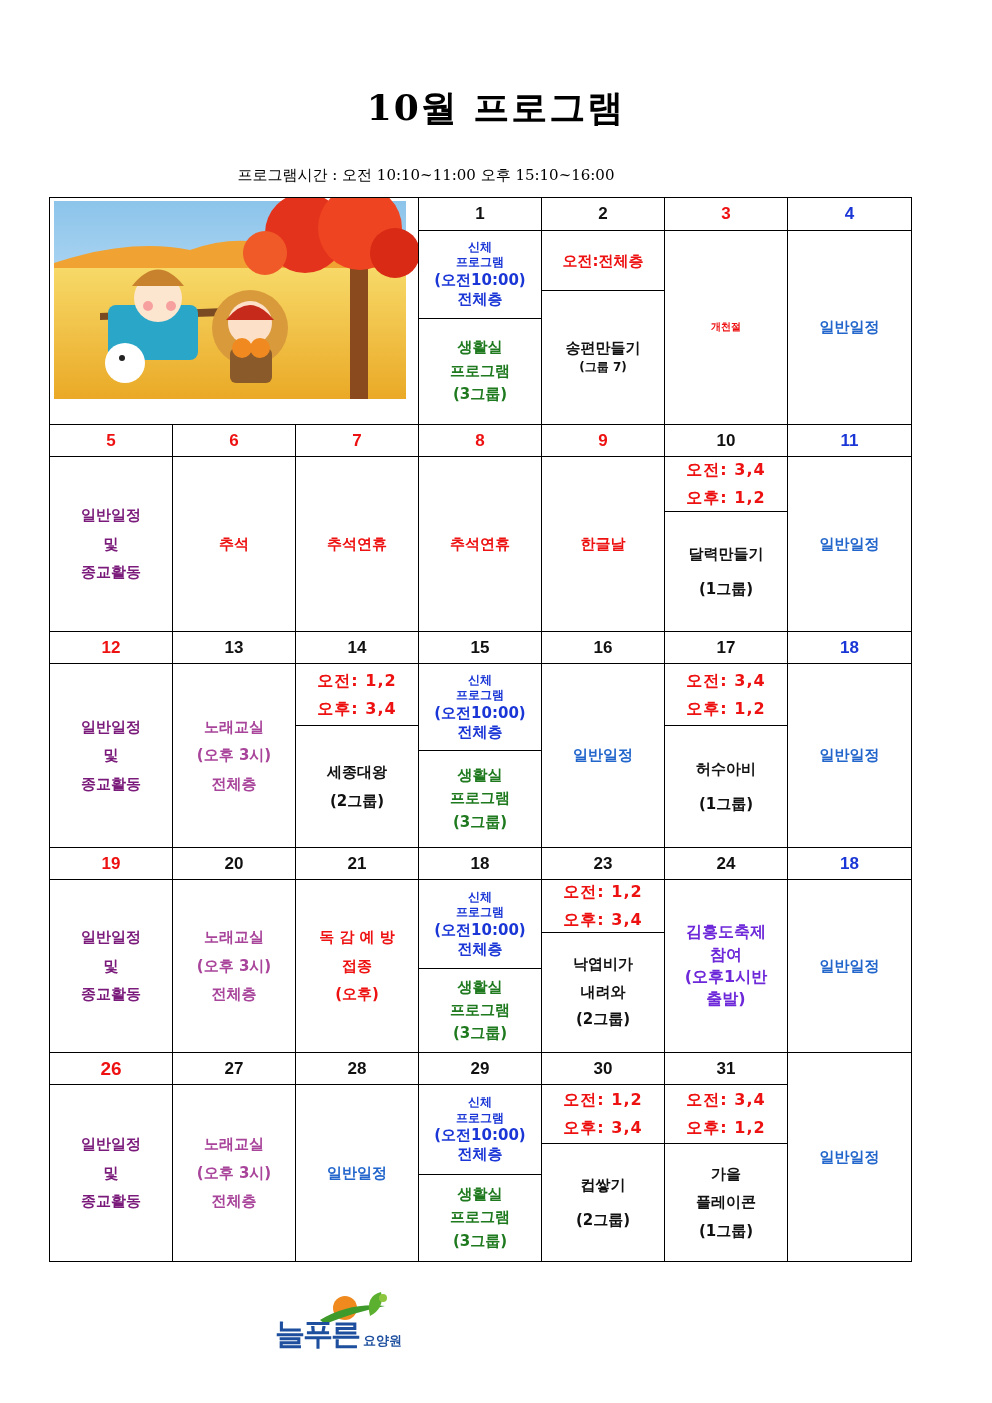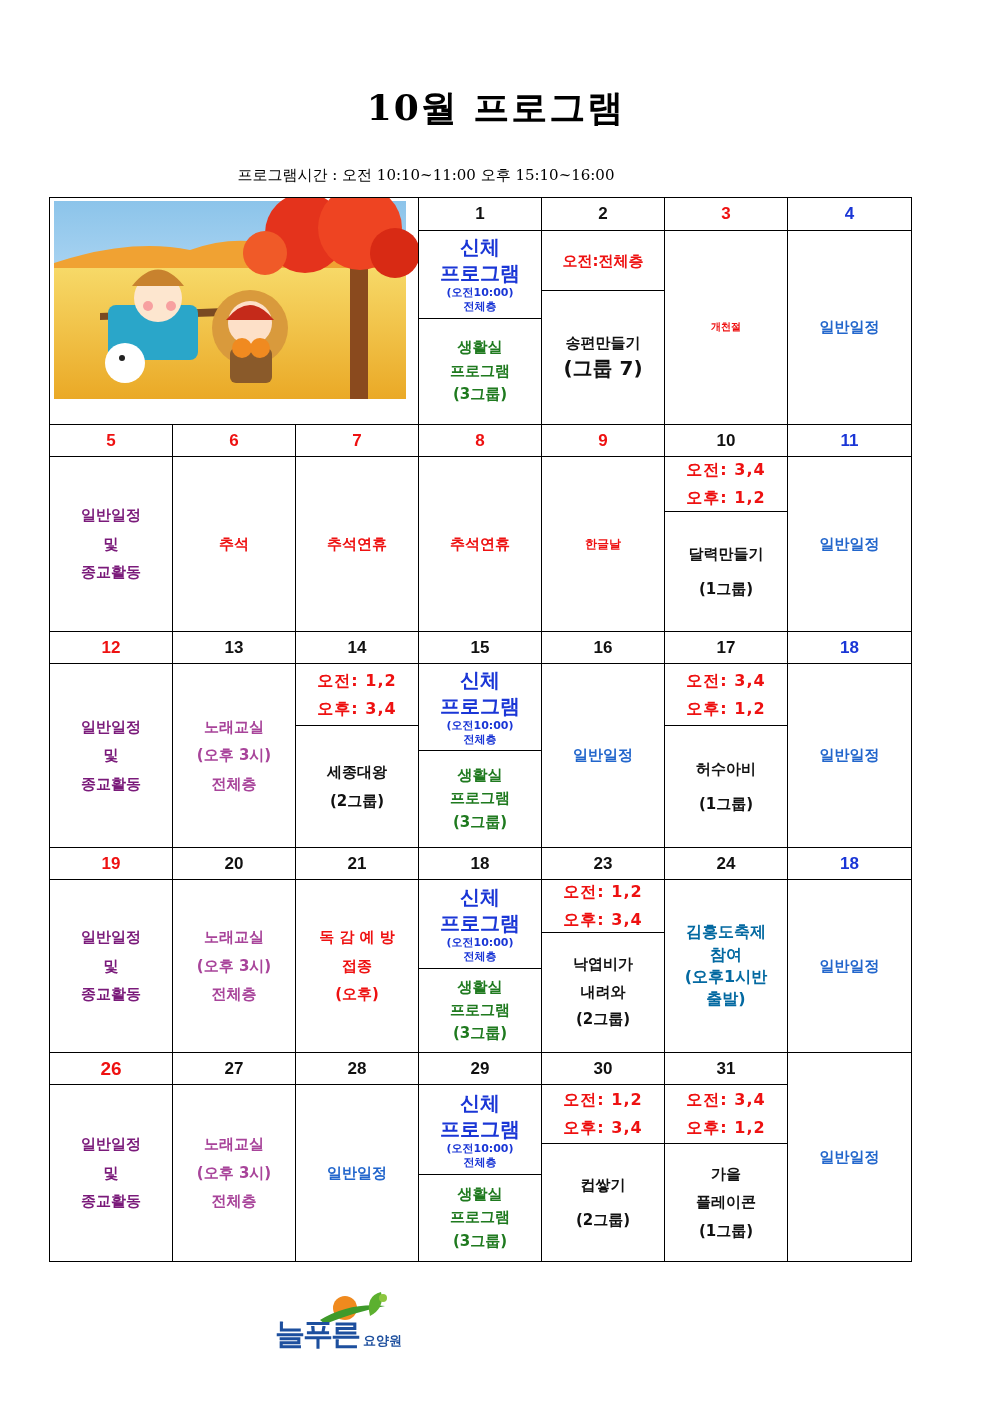--- a/index.html
+++ b/index.html
@@ -11,24 +11,24 @@
   td.dn { height: 31px; font-family: "Liberation Sans", sans-serif; font-size: 17px; }
   .cell { display: flex; flex-direction: column; height: 100%; }
   .blk { display: flex; flex-direction: column; justify-content: center; align-items: center; line-height: 1.55; font-size: 15px; }
   .blk + .blk { border-top: 1.5px solid #000; }
   .red { color: #ee1111; }
   .blue { color: #1a36d6; }
   .lblue { color: #2266cc; }
   .green { color: #1f7a1f; }
   .purple { color: #7a1a7a; }
   .mauve { color: #a8449a; }
-  .magenta { color: #0369a1; }
+  .magenta { color: #6d28d9; }
   .black { color: #111; }
-  .small { font-size: 11px; line-height: 1.25; }
-  .big { font-size: 20px; line-height: 1.3; }
+  .small { font-size: 15px; line-height: 1.25; }
+  .big { font-size: 12px; line-height: 1.3; }
   .ampm { font-size: 16px; line-height: 1.75; letter-spacing: 1px; }
   .illus { width: 100%; height: 100%; position: relative; overflow: hidden; }
   .footer { position: absolute; top: 1290px; left: 275px; width: 420px; height: 70px; font-family: Liberation Mono, monospace; }
   .logo-text { position: absolute; left: 160px; top: 28px; font-size: 27px; font-weight: bold; color: #3a8a1a; letter-spacing: 1px; text-shadow: 1px 1px 0 #1f4f0c; }
   .logo-brand { position: absolute; left: 0; top: 24px; font-size: 30px; font-weight: bold; color: #1d4f9e; letter-spacing: -2px; }
   .logo-sub { position: absolute; left: 88px; top: 42px; font-size: 13px; color: #1d4f9e; font-weight: bold; }
 </style>
 </head>
 <body>
 
@@ -134,21 +134,21 @@
     <td style="height:174px">
       <div class="blk purple" style="line-height:1.9">
         <span>일반일정</span>
         <span>및</span>
         <span>종교활동</span>
       </div>
     </td>
     <td class="red" style="font-size:15px">추석</td>
     <td class="red" style="font-size:15px">추석연휴</td>
     <td class="red" style="font-size:15px">추석연휴</td>
-    <td class="red" style="font-size:12px">한글날</td>
+    <td class="red" style="font-size:15px">한글날</td>
     <td>
       <div class="cell" style="height:174px">
         <div class="blk red ampm" style="height:54px">
           <span>오전: 3,4</span>
           <span>오후: 1,2</span>
         </div>
         <div class="blk black" style="flex:1;line-height:2.3">
           <span>달력만들기</span>
           <span>(1그룹)</span>
         </div>

